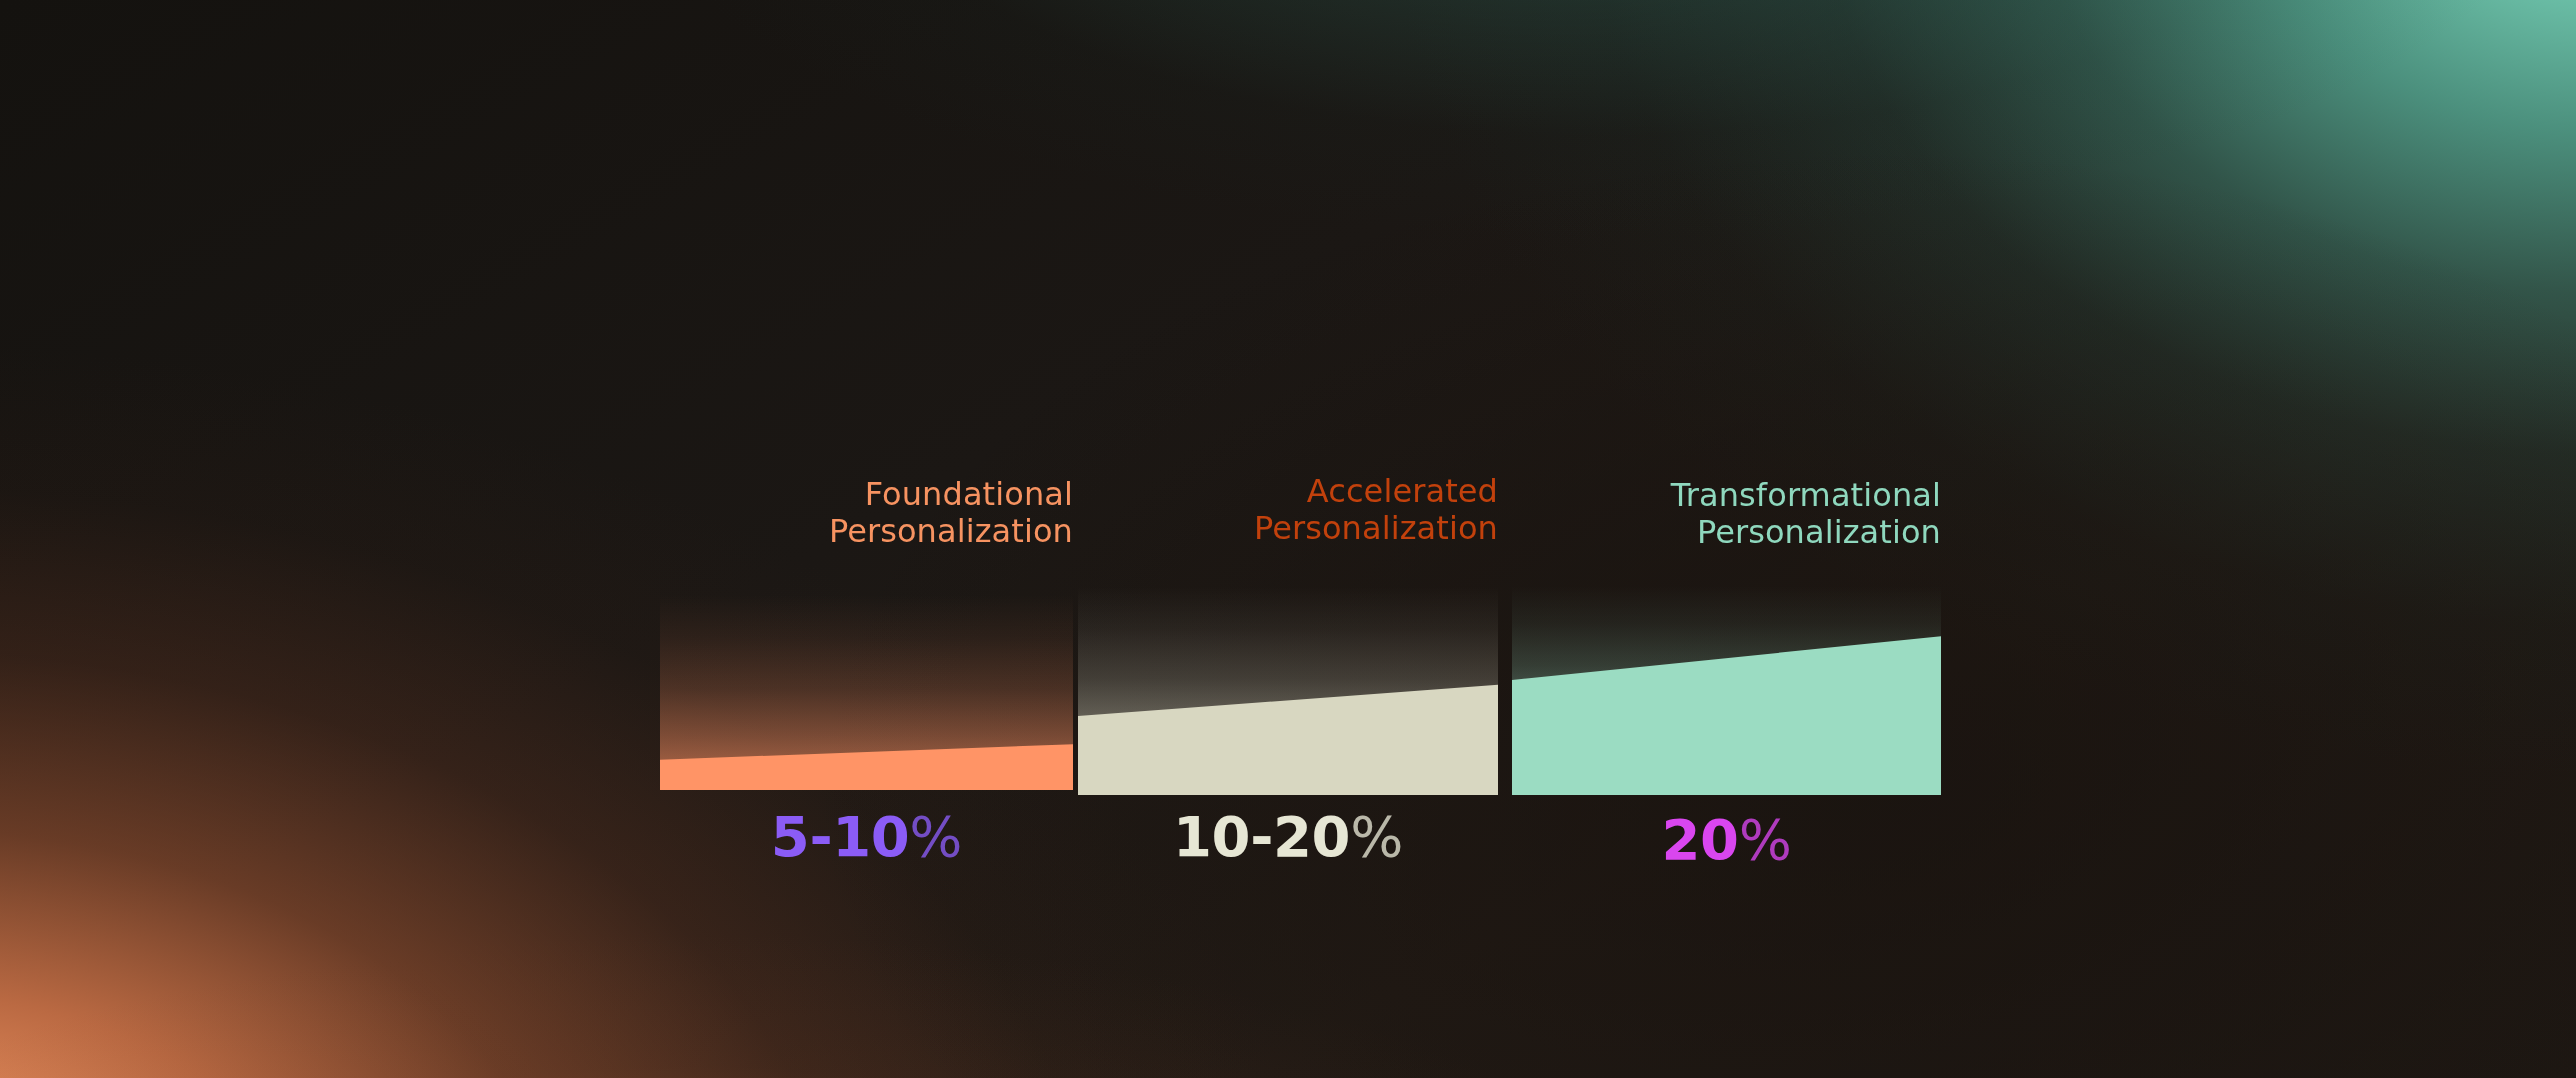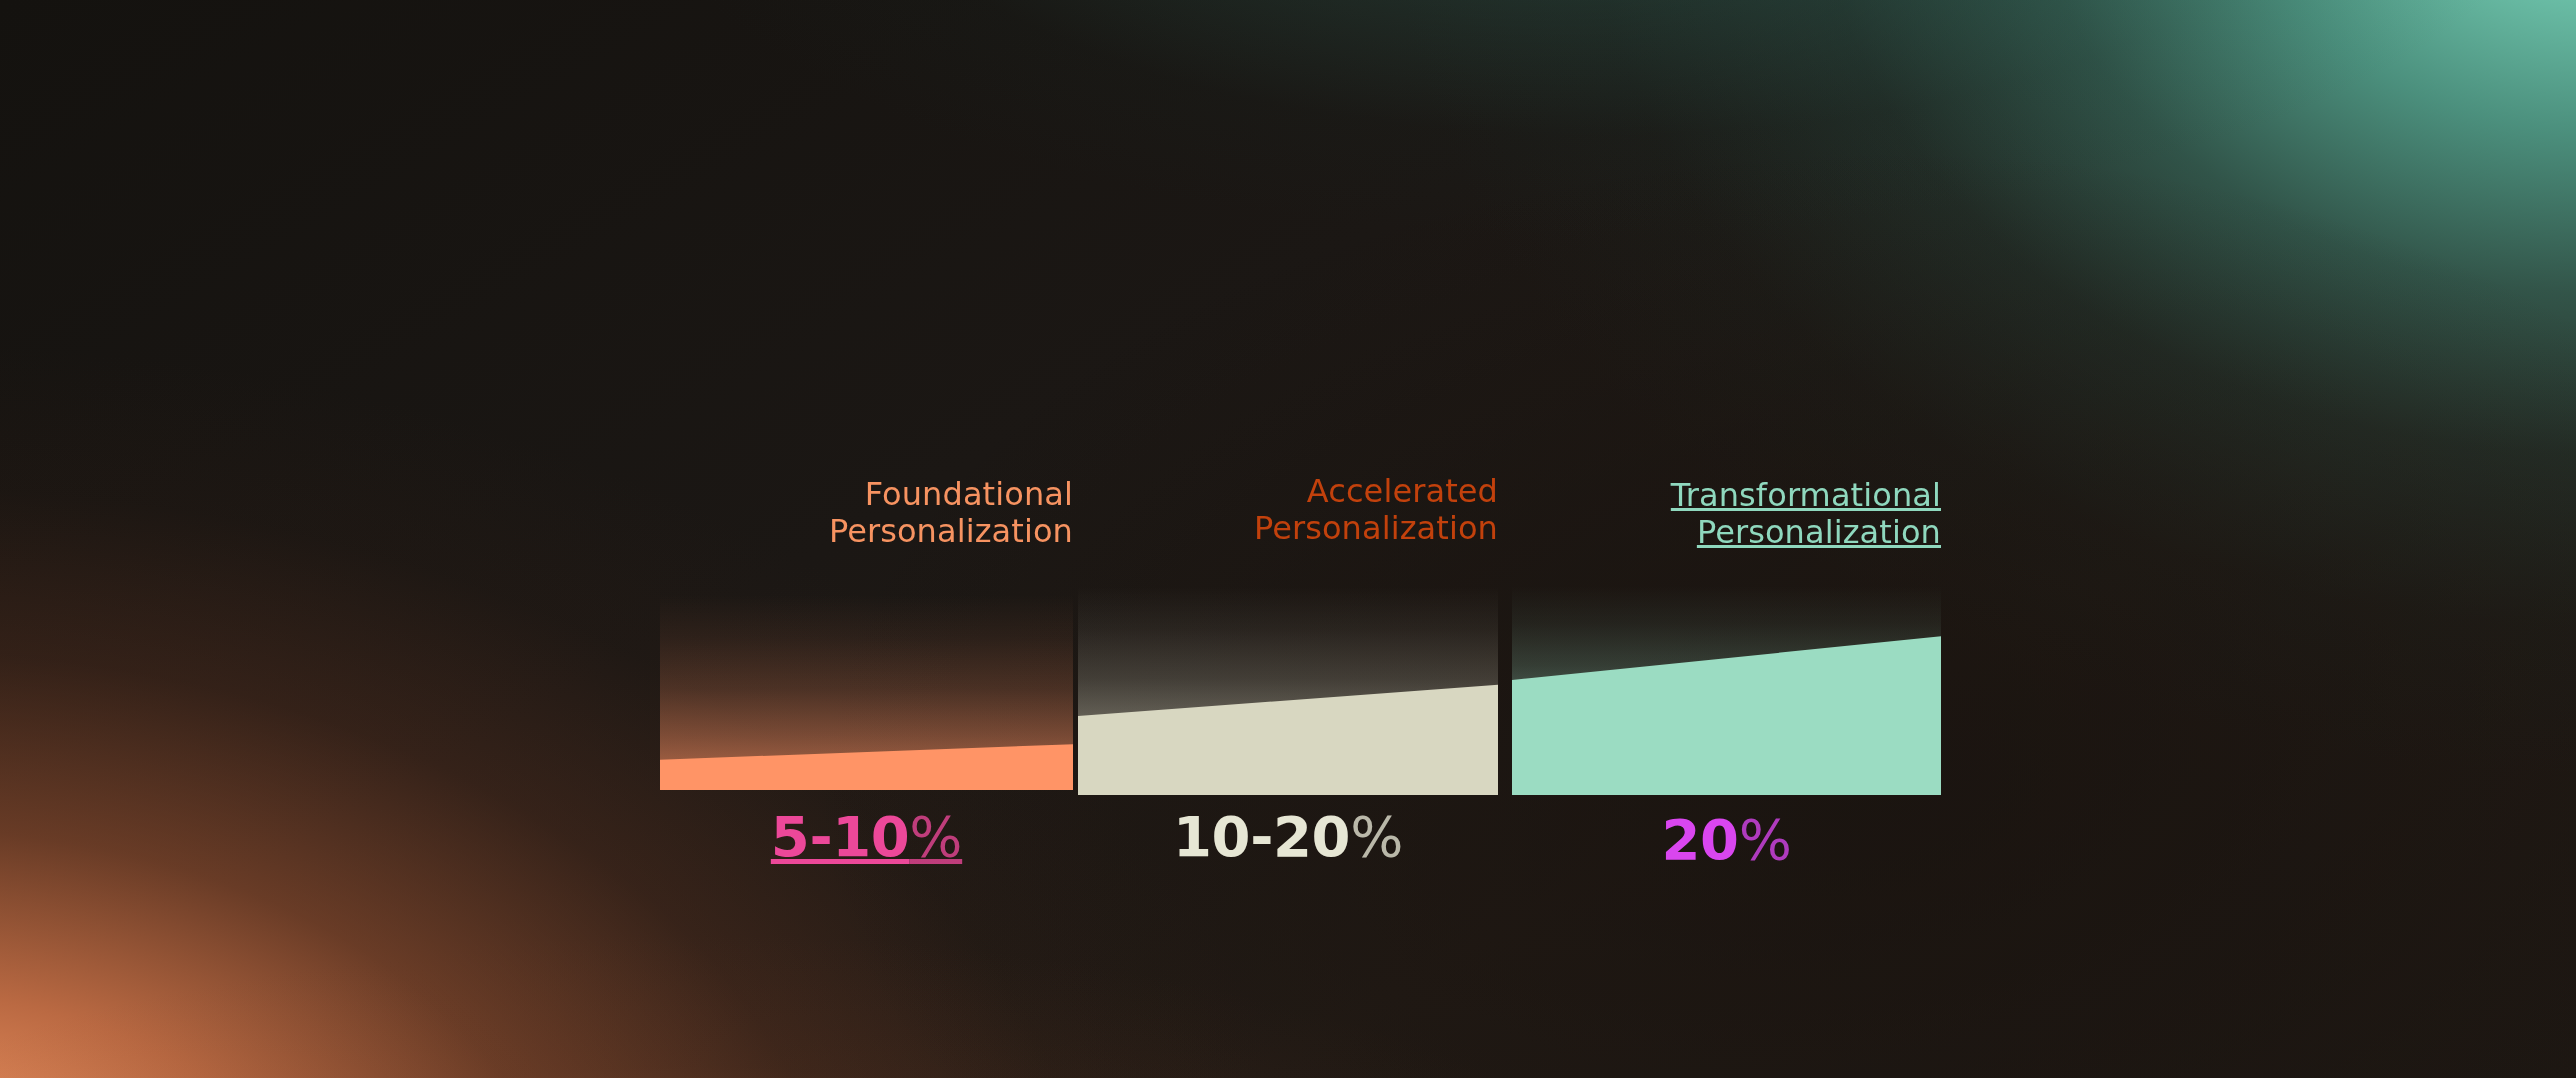--- a/index.html
+++ b/index.html
@@ -177,21 +177,21 @@
                  rgba(255,148,102,0.07) 22%,
                  rgba(255,148,102,0.20) 48%,
                  rgba(255,148,102,0.40) 72%,
                  rgba(255,148,102,0.60) 92%,
                  rgba(255,148,102,0.66) 100%);"></div>
         <div class="wedge" style="height:100%;
                     background:#FF9466;
                     clip-path: polygon(0% 84.5%, 100% 76.5%, 100% 100%, 0% 100%);"></div>
       </div>
 
-      <div class="value" style="top:319px; color:#ec4899;text-decoration:underline;"><span>5-10</span><span class="pct">%</span></div>
+      <div class="value" style="top:319px; color:#8b5cf6;"><span>5-10</span><span class="pct">%</span></div>
     </div>
 
     <div class="column" id="col-2">
       <div class="title" style="top:-11.7px; color:#c2410c;">Accelerated
 Personalization</div>
 
       <div class="panel" style="top:102px; height:208px;">
         <div class="panel-glow" style="background:
                linear-gradient(to bottom,
                  rgba(219,218,198,0.00) 0%,
@@ -202,21 +202,21 @@
                  rgba(219,218,198,0.64) 100%);"></div>
         <div class="wedge" style="height:100%;
                     background:#D8D7C1;
                     clip-path: polygon(0% 62%, 100% 47%, 100% 100%, 0% 100%);"></div>
       </div>
 
       <div class="value" style="top:319px; color:#E6E6D4;"><span>10-20</span><span class="pct">%</span></div>
     </div>
 
     <div class="column" id="col-3">
-      <div class="title" style="top:-8px; color:#8FD8BE;text-decoration:underline;">Transformational
+      <div class="title" style="top:-8px; color:#8FD8BE;">Transformational
 Personalization</div>
 
       <div class="panel" style="top:101px; height:209px;">
         <div class="panel-glow" style="background:
                linear-gradient(to bottom,
                  rgba(155,220,194,0.00) 0%,
                  rgba(155,220,194,0.07) 18%,
                  rgba(155,220,194,0.20) 38%,
                  rgba(155,220,194,0.40) 58%,
                  rgba(155,220,194,0.58) 80%,

